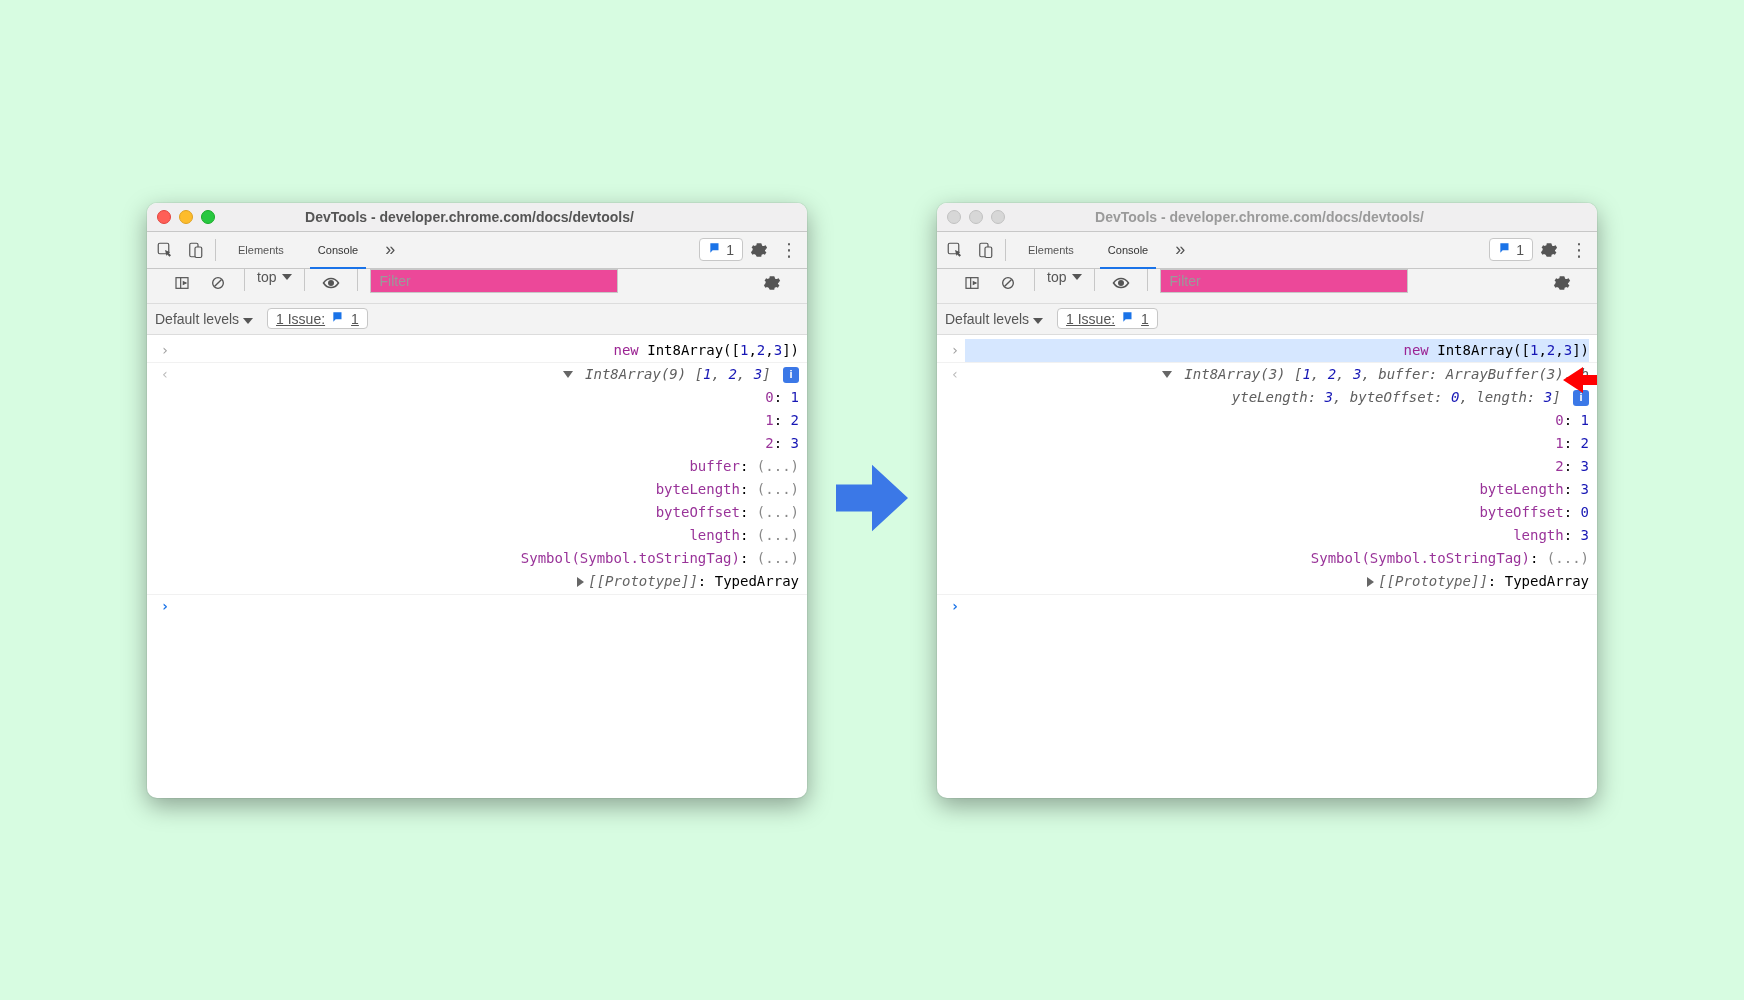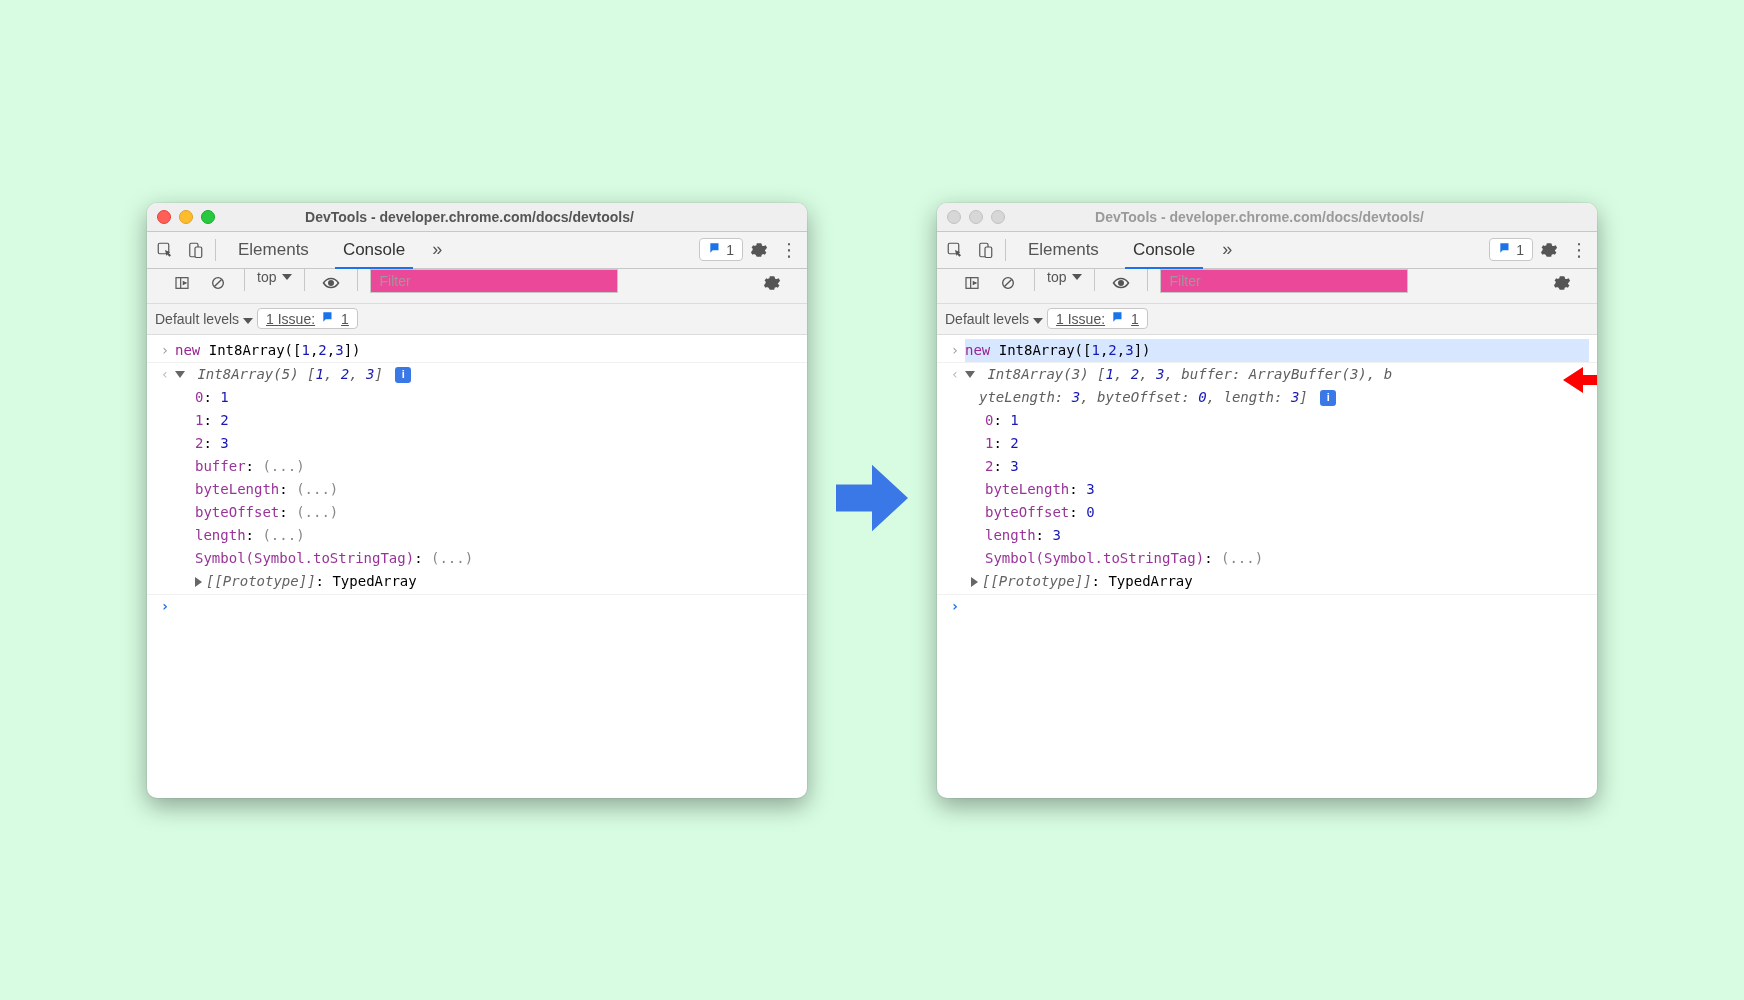--- a/index.html
+++ b/index.html
@@ -76,21 +76,21 @@
     height: 36px; background:var(--toolbar-bg);
     border-bottom:1px solid var(--border);
     padding: 0 4px; gap:2px;
   }
   .tb-btn {
     width:28px; height:28px; display:flex; align-items:center; justify-content:center;
     color:#555; border-radius:3px;
   }
   .tab {
     padding: 0 16px; height:100%; display:flex; align-items:center;
-    font-size:17px; color:#555; position:relative;
+    font-size:11px; color:#555; position:relative;
   }
   .tab.active { color:#333; }
   .tab.active::after {
     content:""; position:absolute; bottom:-1px; left:8px; right:8px;
     height:2px; background:var(--accent-blue);
   }
   .vdiv { width:1px; height:22px; background:var(--border); margin:0 4px; }
   .spacer { flex:1; }
   .issues-pill {
     display:flex; align-items:center; gap:4px;
@@ -114,37 +114,37 @@
   .filter-input {
     flex: 0 0 230px; height:22px; border:1px solid var(--border);
     background:#ec4899; font-size:14px; padding:0 8px; color:#333;
     font-family:var(--sans);
   }
   .filter-input::placeholder { color:#9a9a9a; }
   
   .levelbar {
     display:flex; align-items:center; height:30px;
     background:var(--toolbar-bg); border-bottom:1px solid var(--border-light);
-    padding:0 8px; gap:4px; font-size:14px; color:#555;
+    padding:0 8px; gap:14px; font-size:14px; color:#555;
   }
   .issue-box {
     display:flex; align-items:flex-end; gap:6px;
     border:1px solid var(--border); border-radius:4px;
     padding:1px 8px; background:#fff;text-decoration:underline;
   }
   
   .console {
     flex:1; overflow:auto; font-family:var(--mono); font-size:14px;
     line-height:1.65; padding: 4px 0;
   }
   .row { display:flex; padding: 0 8px; }
   .row + .row { border-top:1px solid #f1f1f1; }
   .gutter { width:20px; color:#a0a0a0; flex-shrink:0; text-align:center;}
   .gutter.blue { color: var(--accent-blue); font-weight:bold;}
-  .content { flex:1; min-width:0; }
+  .content { flex:1; min-width:0;text-align:right; }
   .obj-tree { padding-left: 20px; }
   .toggle {
     display:inline-block; width:0; height:0; margin-right:4px;
     vertical-align:middle;
   }
   .toggle.open {
     border-left:5px solid transparent; border-right:5px solid transparent;
     border-top:7px solid #666;
   }
   .toggle.closed {
@@ -284,21 +284,21 @@
         <div class="gutter">›</div>
         <div class="content">
           <span class="kw">new</span><span> Int8Array(</span><span>[</span><span class="num">1</span>,<span class="num">2</span>,<span class="num">3</span><span>]</span><span>)</span>
         </div>
       </div>
       <div class="row">
         <div class="gutter" style="color:#bbb;">‹</div>
         <div class="content">
           <div>
             <span class="toggle open"></span>
-            <span class="hdr-italic"><span>Int8Array(5) </span><span>[</span><span class="num">1</span>, <span class="num">2</span>, <span class="num">3</span><span>]</span></span>
+            <span class="hdr-italic"><span>Int8Array(9) </span><span>[</span><span class="num">1</span>, <span class="num">2</span>, <span class="num">3</span><span>]</span></span>
             <span class="info-badge">i</span>
           </div>
           <div class="obj-tree" id="left-tree">
               <div><span class="prop">0</span>: <span class="num">1</span></div>
               <div><span class="prop">1</span>: <span class="num">2</span></div>
               <div><span class="prop">2</span>: <span class="num">3</span></div>
               <div><span class="prop">buffer</span>: <span class="dim">(...)</span></div>
               <div><span class="prop">byteLength</span>: <span class="dim">(...)</span></div>
               <div><span class="prop">byteOffset</span>: <span class="dim">(...)</span></div>
               <div><span class="prop">length</span>: <span class="dim">(...)</span></div>

